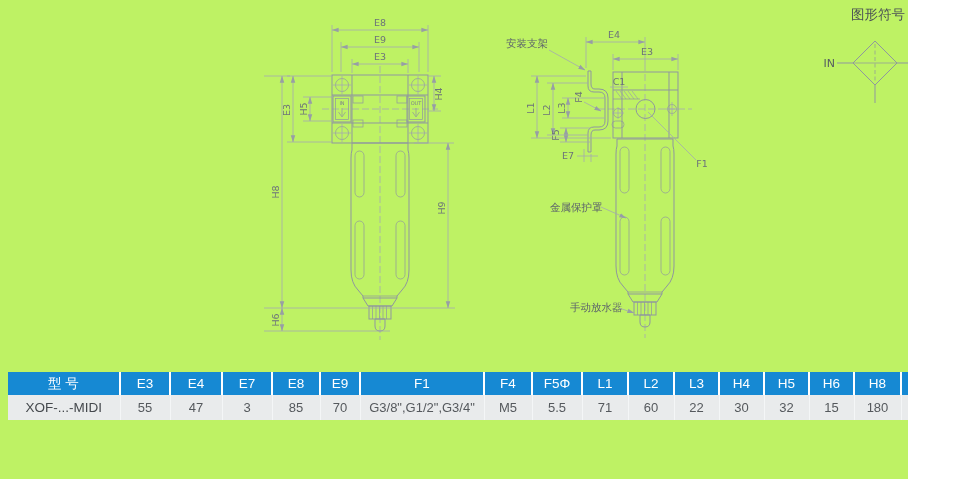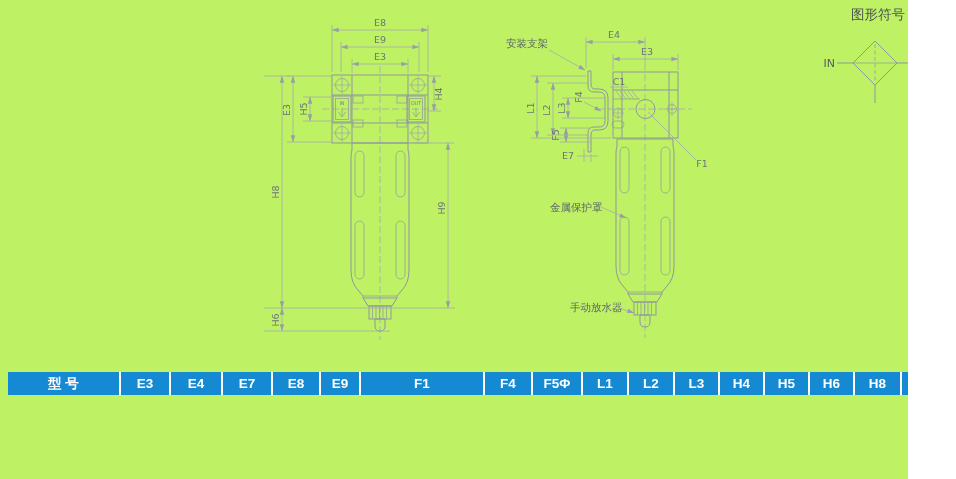--- a/index.html
+++ b/index.html
@@ -12,21 +12,21 @@
   svg .dim{fill:none;stroke:#a3aab0;stroke-width:.8;}
   svg .dash{fill:none;stroke:#a3aab0;stroke-width:.8;stroke-dasharray:7 3;}
   svg .hx{stroke:#9aa1a8;stroke-width:.7;}
   svg text.t{fill:#6c737a;font-size:9.5px;text-anchor:middle;}
   svg text.cn{fill:#5d646b;font-size:10.5px;text-anchor:start;}
   svg text.sym{fill:#565c62;font-size:11px;}
   svg text.ttl{fill:#4a5055;font-size:13.5px;}
   svg text.port{fill:#7c838a;font-size:5px;text-anchor:middle;}
   .dim-table{position:absolute;left:8px;top:372px;width:940px;border-collapse:collapse;
              table-layout:fixed;font-size:13px;color:#55595d;}
-  .dim-table thead th{background:#1689d3;color:#fff;font-weight:bold;height:23px;
+  .dim-table thead th{background:#1689d3;color:#fff;font-weight:normal;height:23px;
              border-right:2px solid #fff;font-size:13.5px;padding:0;}
   .dim-table thead th:last-child{border-right:none;}
   .dim-table tbody td{text-align:center;height:25px;background:#fff;padding:0;
              border-right:1px solid #e4e7e9;}
   .dim-table tbody td:last-child{border-right:none;}
   .dim-table tbody tr.alt td{background:#e9ebec;border-right-color:#f4f6f7;}
   .dim-table td.model{font-size:13.5px;color:#45494d;}
 </style>
 </head>
 <body>
@@ -287,16 +287,35 @@
       <th>L2</th>
       <th>L3</th>
       <th>H4</th>
       <th>H5</th>
       <th>H6</th>
       <th>H8</th>
       <th>H9</th>
     </tr>
   </thead>
   <tbody>
+    <tr class="alt">
+      <td class="model">XOF-...-MIDI</td>
+      <td>55</td>
+      <td>47</td>
+      <td>3</td>
+      <td>85</td>
+      <td>70</td>
+      <td>G3/8",G1/2",G3/4"</td>
+      <td>M5</td>
+      <td>5.5</td>
+      <td>71</td>
+      <td>60</td>
+      <td>22</td>
+      <td>30</td>
+      <td>32</td>
+      <td>15</td>
+      <td>180</td>
+      <td>153</td>
+    </tr>
   </tbody>
 </table>
 
 </div>
 
 </body></html>

